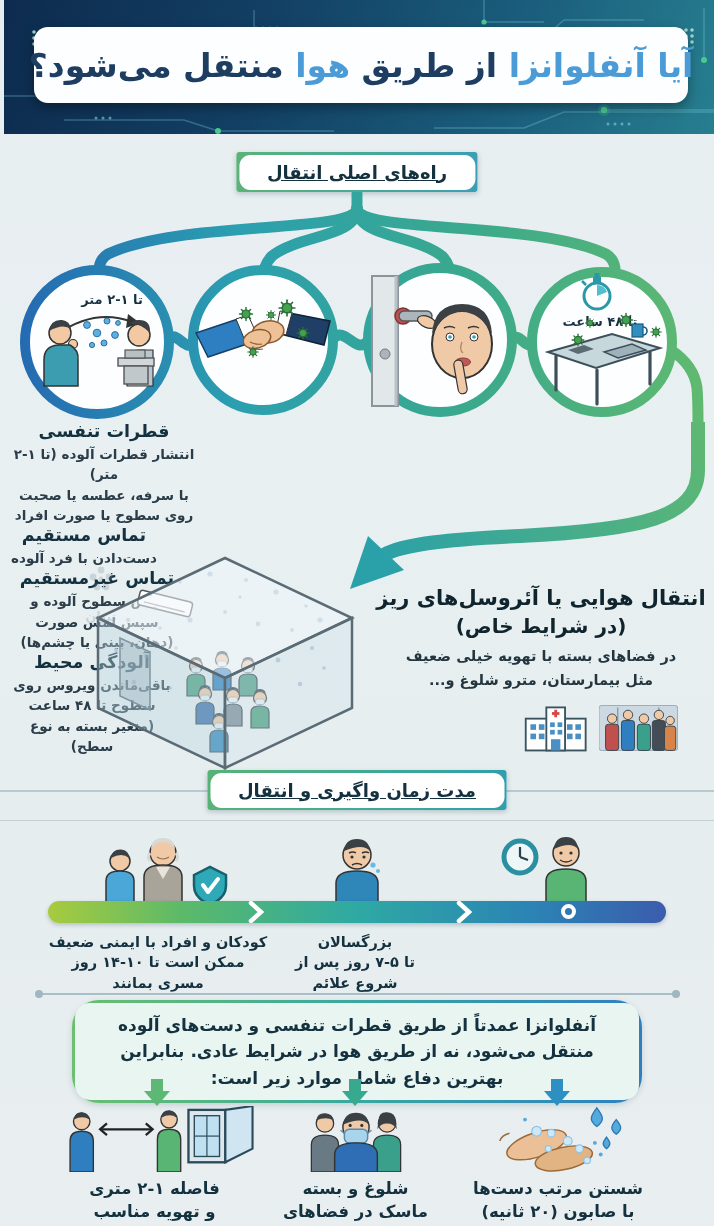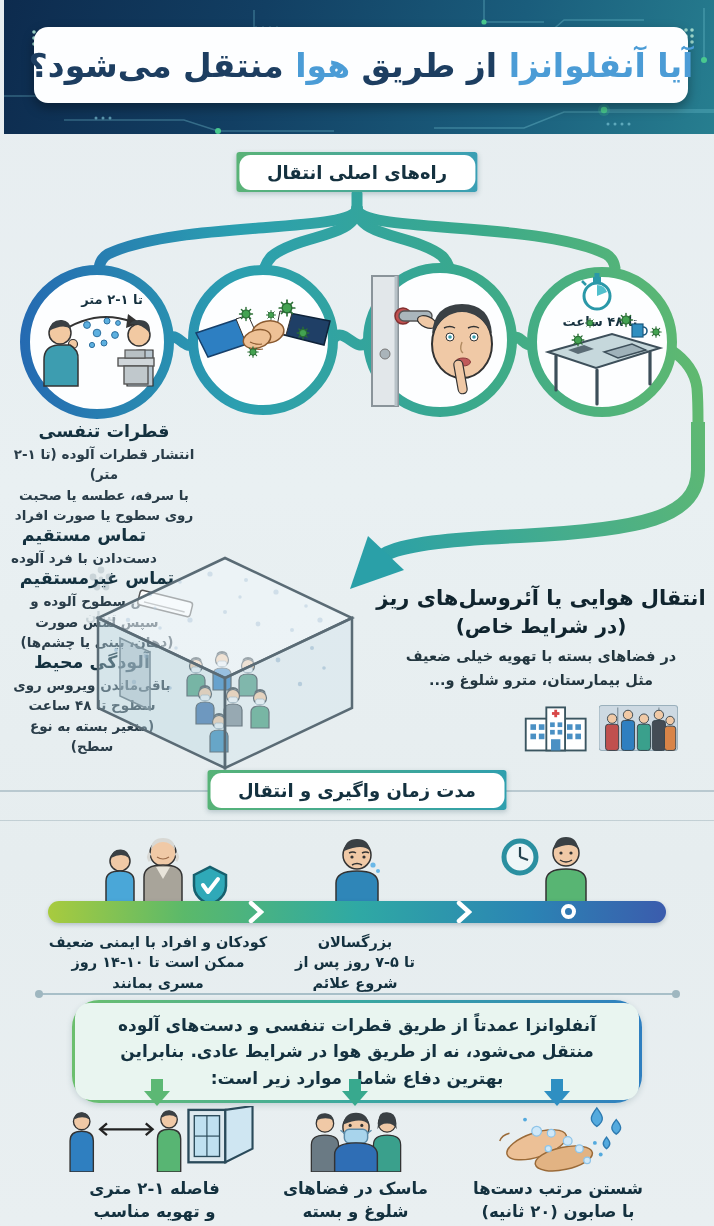--- a/index.html
+++ b/index.html
@@ -15,21 +15,21 @@
   .hero{position:absolute;top:0;left:4px;width:714px;height:134px;
     background:linear-gradient(105deg,#0d2b4e 0%,#123f63 35%,#1a5d7c 70%,#277f90 100%);}
   .hero-deco{position:absolute;top:0;left:0;}
   .title-card{position:absolute;left:30px;right:30px;top:27px;height:76px;
     background:#fdfeff;border-radius:14px;box-shadow:0 5px 12px rgba(0,0,0,.35);
     display:flex;align-items:center;justify-content:center;}
   .title-card h1{margin:0;font-size:33px;font-weight:bold;letter-spacing:0;white-space:nowrap;}
   .t-lt{color:#4b9cd6;} .t-dk{color:#1d3e61;}
   
   .pill{position:absolute;left:50%;transform:translateX(-50%);
-    padding:2.5px;border-radius:3px;box-shadow:0 2px 5px rgba(40,80,90,.25);}
+    padding:2.5px;border-radius:3px;box-shadow:0 2px 5px rgba(40,80,90,.25);text-decoration:underline;}
   .pill-inner{background:#fff;border-radius:11px;padding:7px 28px;font-weight:bold;
     font-size:18px;color:#14313f;white-space:nowrap;}
   .pill1{top:152px;background:linear-gradient(270deg,#3a9fb5,#5ab377);}
   .pill2{top:770px;background:linear-gradient(270deg,#2f9fae,#57b377);}
   
   .routes-svg{position:absolute;top:192px;left:0;}
   .route-labels{position:absolute;top:421px;left:0;width:714px;display:flex;
     direction:ltr;padding:0 16px 0 8px;flex-direction:column;}
   .route-col{direction:rtl;text-align:center;}
   .route-col .rt{font-size:17.5px;font-weight:bold;color:#14313f;margin-bottom:3px;}
@@ -556,22 +556,22 @@
           <path d="M67,19 Q68,7 80,7 Q92,7 93,19 Q86,11 67,19 Z" fill="#3a4044"></path>
           <circle cx="74" cy="20" r="1.6" fill="#333"></circle>
             <circle cx="86" cy="20" r="1.6" fill="#333"></circle>
           <rect x="68" y="24" width="24" height="14" rx="5" fill="#a8d4ec" stroke="#5a8aa8" stroke-width="1.5"></rect>
           <line x1="68" y1="28" x2="64" y2="25" stroke="#5a8aa8" stroke-width="1.4"></line>
           <line x1="92" y1="28" x2="96" y2="25" stroke="#5a8aa8" stroke-width="1.4"></line>
           <path d="M58,68 V50 Q58,38 80,38 Q102,38 102,50 V68 Z" fill="#2f6eb5" stroke="#333" stroke-width="1.5"></path>
         </svg>
       </div>
       <div class="def-label">
+        <div>شلوغ و بسته</div>
         <div>ماسک در فضاهای</div>
-        <div>شلوغ و بسته</div>
       </div>
     </div>
     <div class="def-col d3">
       <div class="def-ic">
         <svg width="160" height="66" viewBox="0 0 160 68">
           <path d="M120,2 C126,10 129,15 120,21 C111,15 114,10 120,2 Z" fill="#54aade" stroke="#2d7ab0" stroke-width="1.4"></path>
           <path d="M140,14 C145,20 147,24 140,29 C133,24 135,20 140,14 Z" fill="#54aade" stroke="#2d7ab0" stroke-width="1.4"></path>
           <path d="M130,32 C134,37 135,40 130,44 C125,40 126,37 130,32 Z" fill="#54aade" stroke="#2d7ab0" stroke-width="1.4"></path>
           <ellipse cx="58" cy="40" rx="32" ry="12.5" fill="#ecc096" stroke="#9a6a38" stroke-width="1.5" transform="rotate(-18 58 40)"></ellipse>
           <path d="M30,28 q-8,2 -10,8" stroke="#9a6a38" stroke-width="1.5" fill="none"></path>

